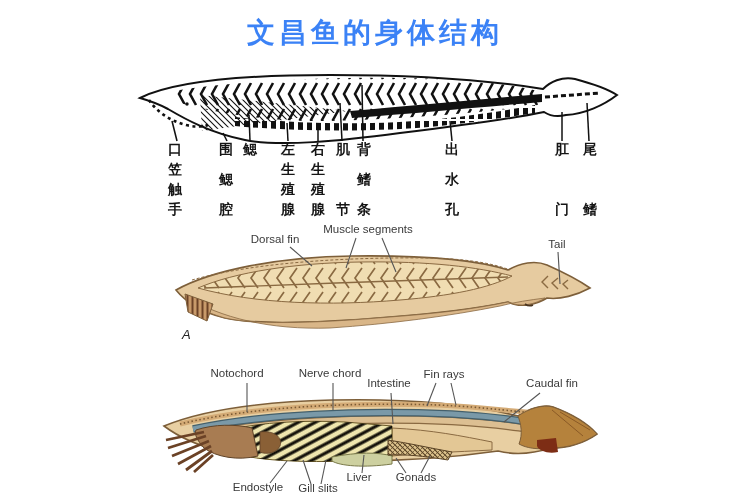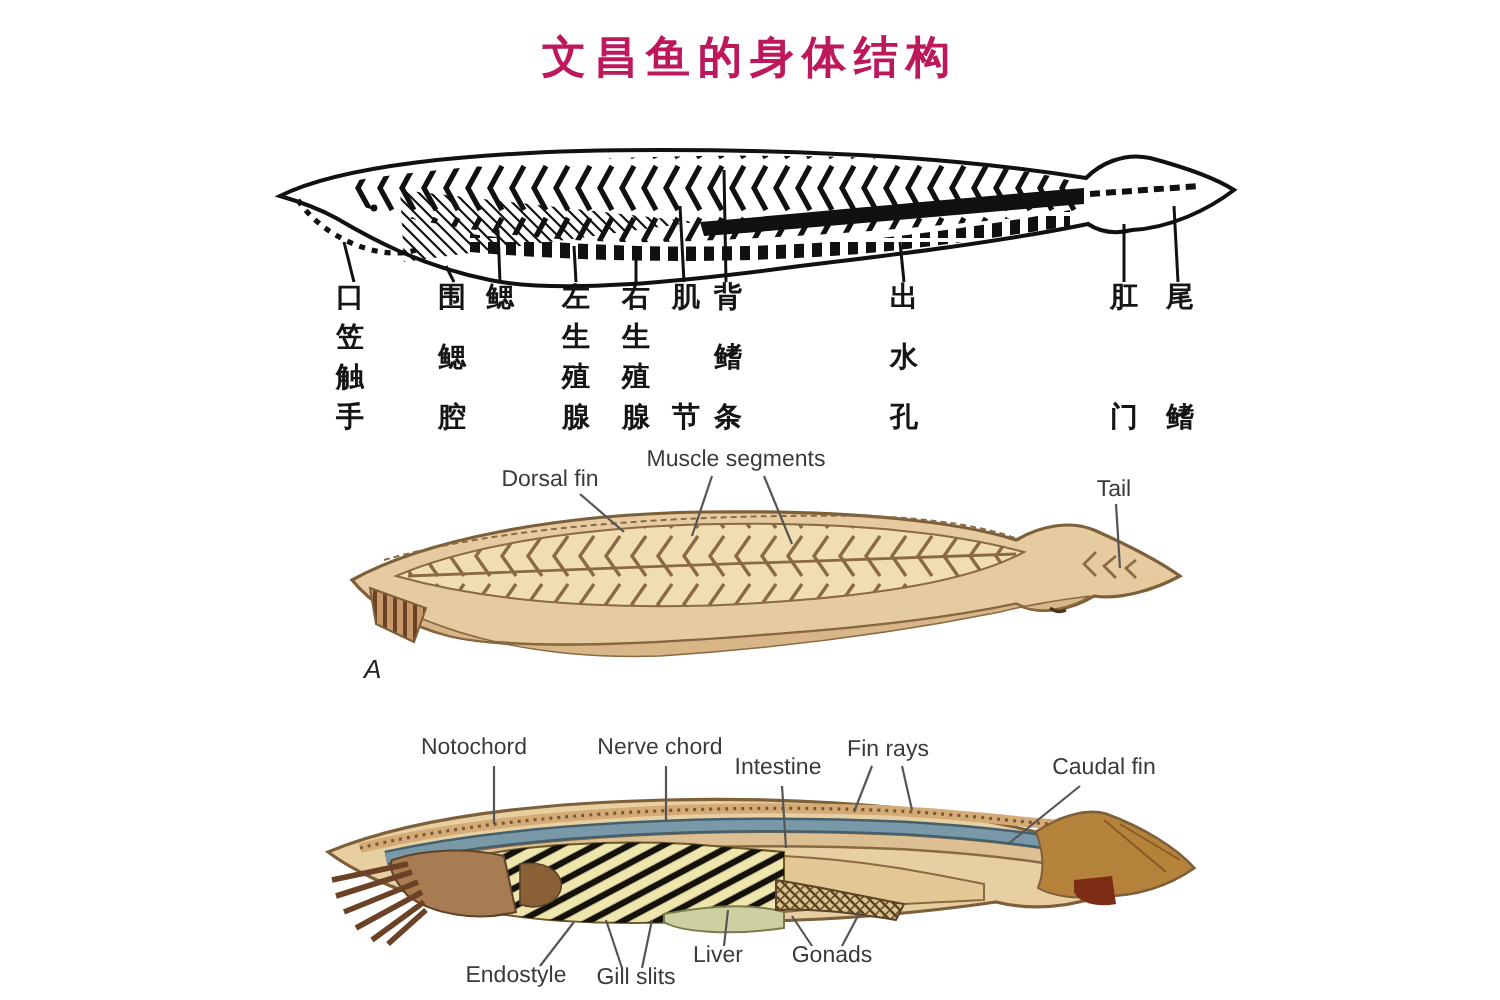--- a/index.html
+++ b/index.html
@@ -2,21 +2,21 @@
 <html><head>
 <meta charset="utf-8">
 <style>
   html,body{margin:0;padding:0;}
   body{
     width:750px;height:500px;position:relative;background:#ffffff;
     font-family:"Liberation Sans","DejaVu Sans",sans-serif;overflow:hidden;
   }
   #title{
     position:absolute;left:0;top:14px;width:750px;text-align:center;
-    font-size:22px;font-weight:bold;letter-spacing:4px;color:#be185d;
+    font-size:28px;font-weight:bold;letter-spacing:4px;color:#3b82f6;
     font-family:"DejaVu Sans","Liberation Sans",sans-serif;
   }
   .diagram{position:absolute;left:0;}
   #top-svg{top:55px;}
   #mid-svg{top:218px;}
   #bot-svg{top:360px;}
   .vlabel{
     position:absolute;width:18px;height:74px;top:142px;
     display:flex;flex-direction:column;justify-content:space-between;align-items:center;
     font-size:14px;font-weight:600;color:#151515;line-height:1;

